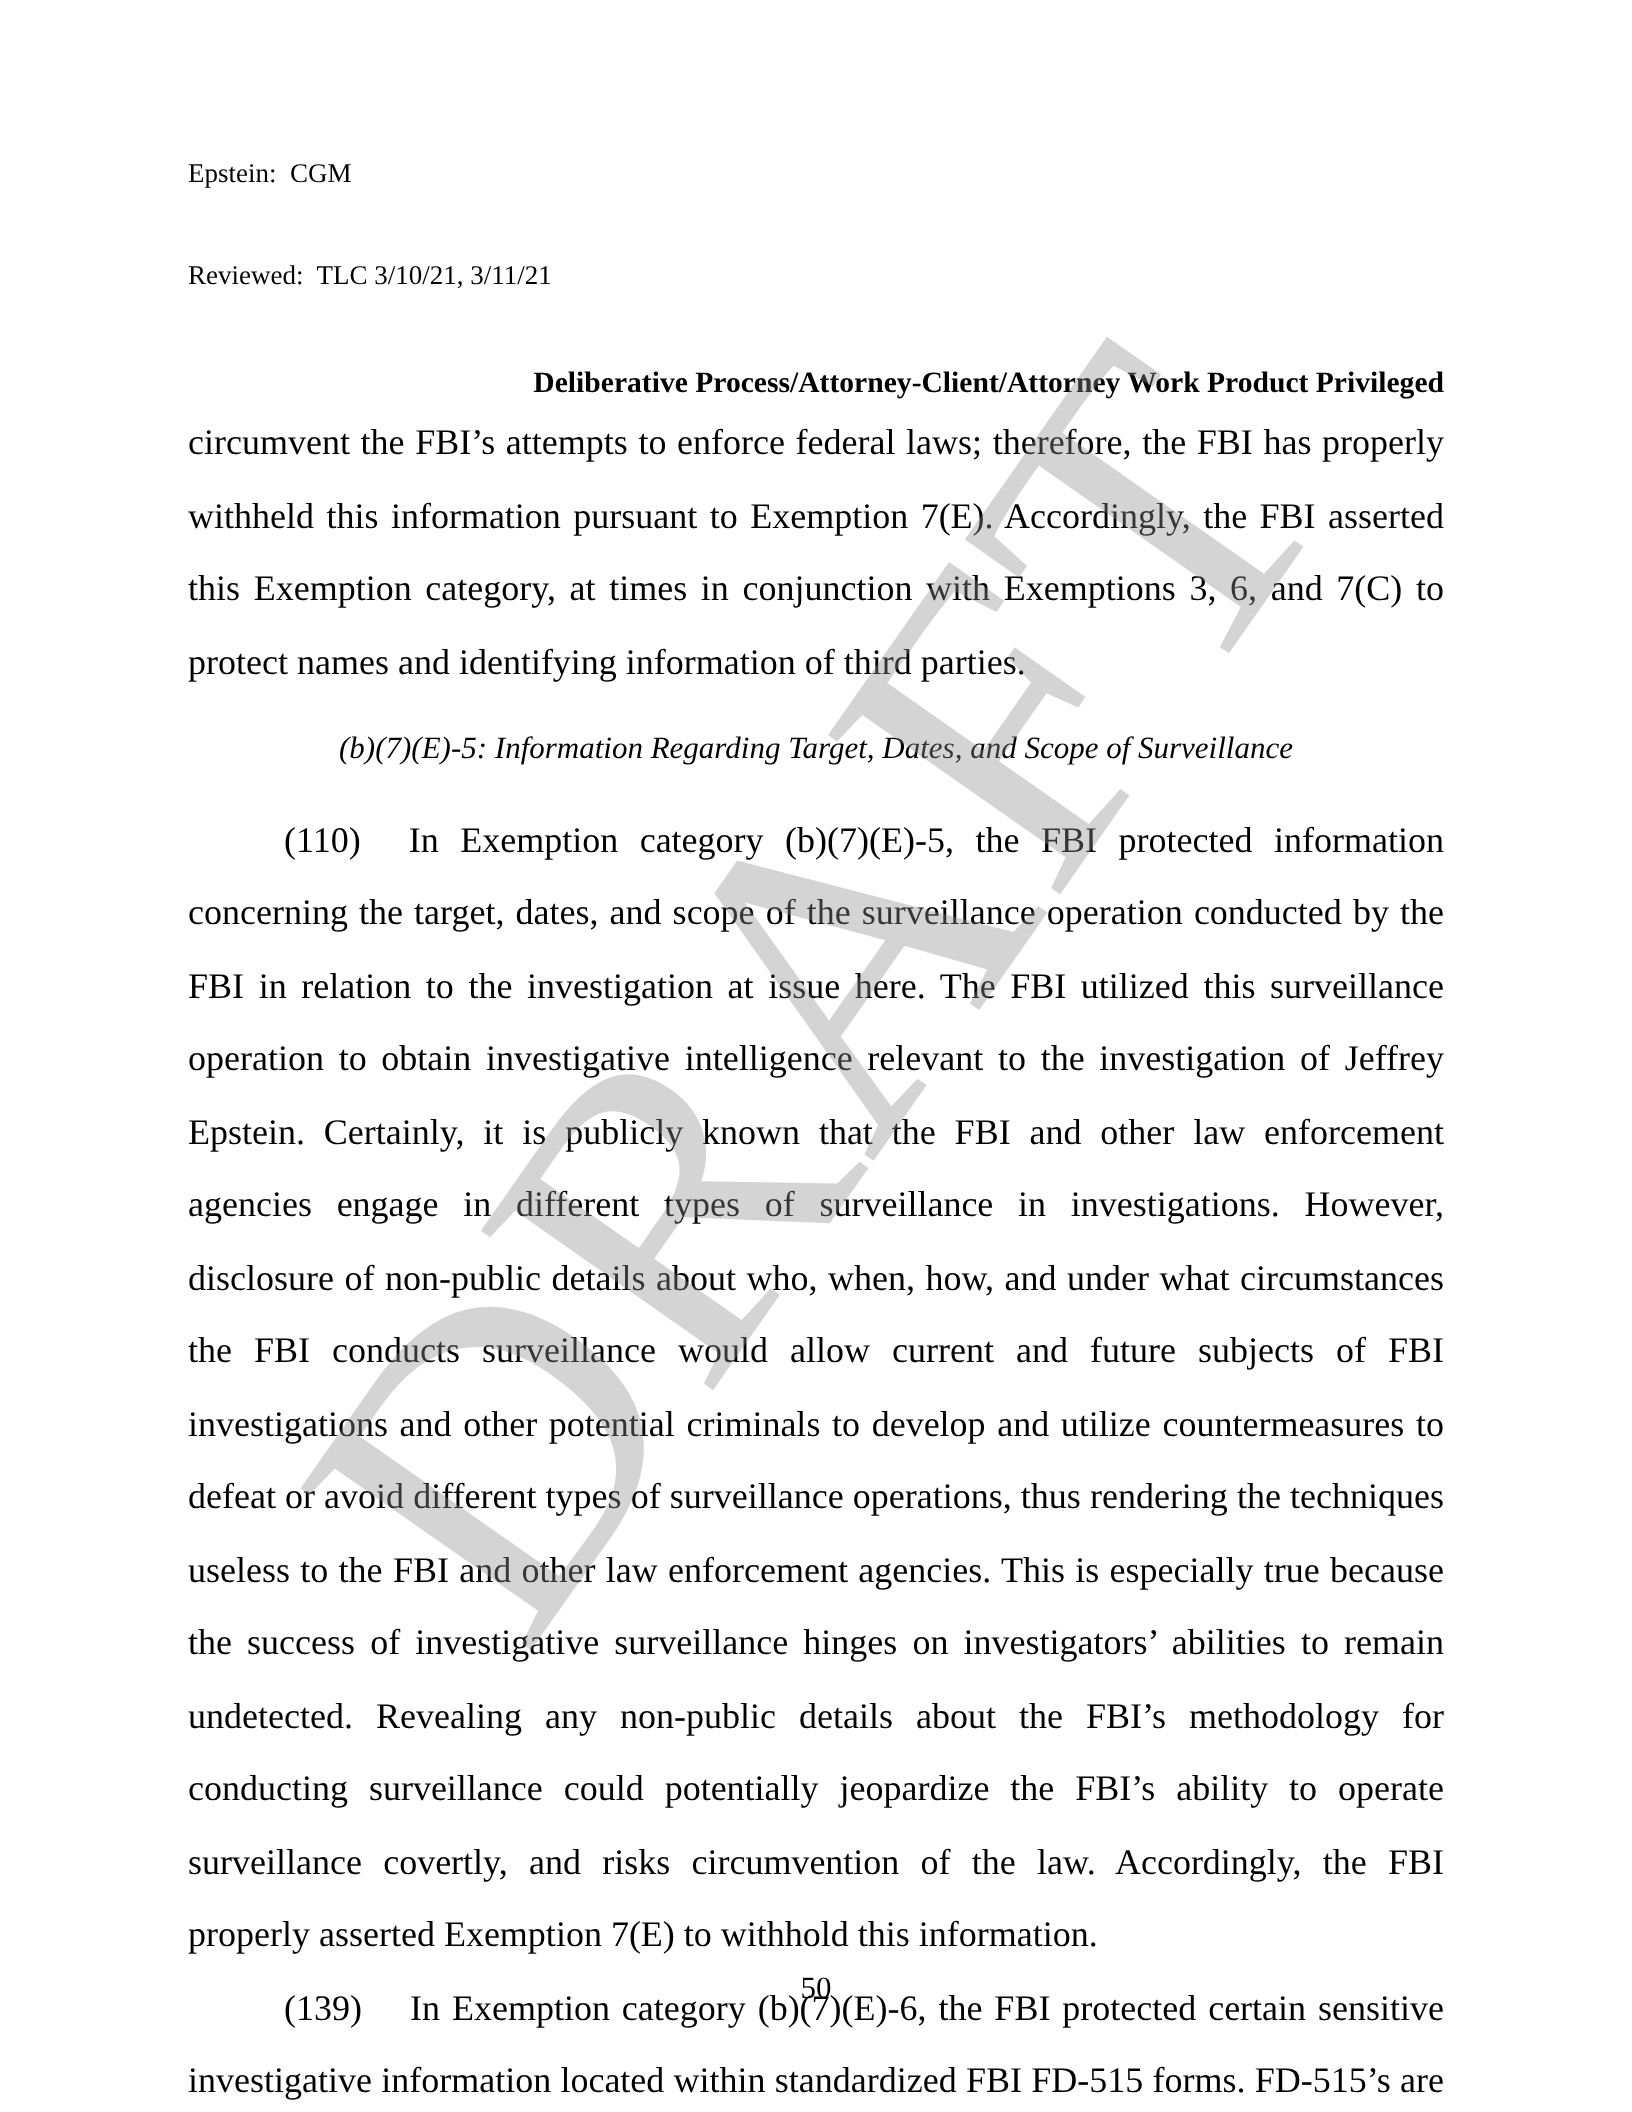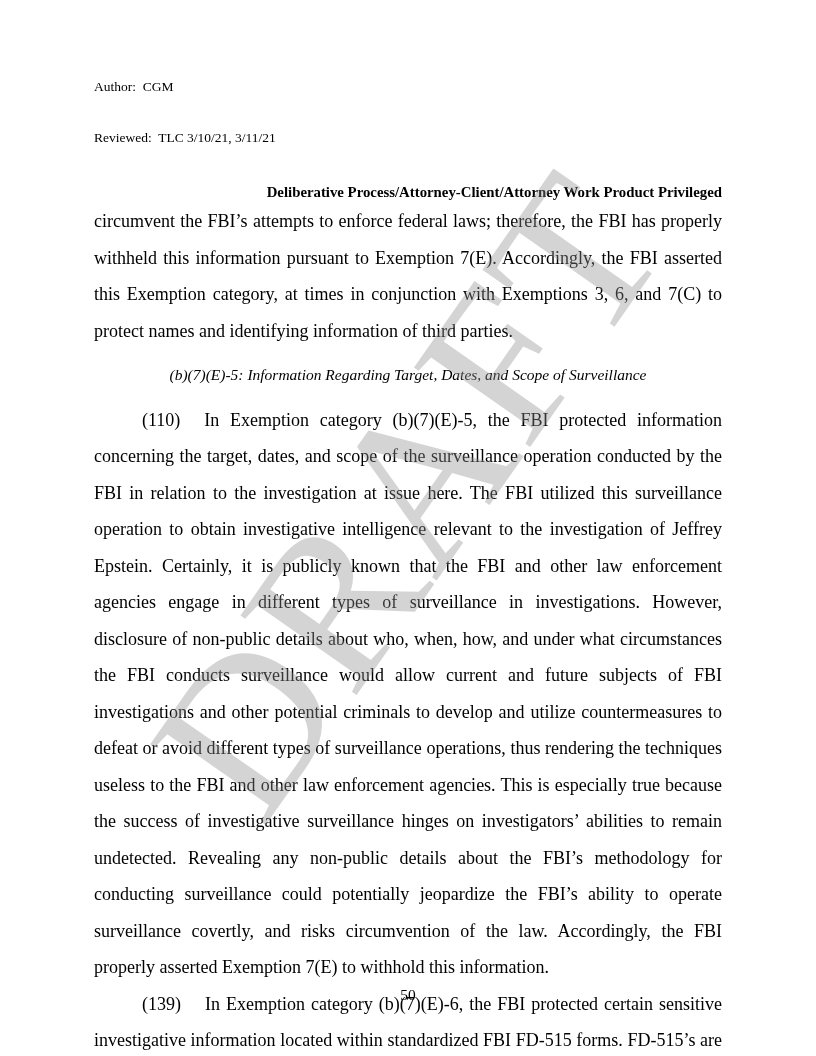--- a/index.html
+++ b/index.html
@@ -84,21 +84,21 @@
 </head>
 <body>
 
 <div class="page">
 
   <div class="watermark">DRAFT</div>
 
   <div class="content">
 
     <div class="doc-header">
-      <div>Author:  CGM</div>
+      <div>Epstein:  CGM</div>
       <div>Reviewed:  TLC 3/10/21, 3/11/21</div>
     </div>
 
     <div class="priv-title">Deliberative Process/Attorney-Client/Attorney Work Product Privileged</div>
 
     <p class="para">circumvent the FBI’s attempts to enforce federal laws; therefore, the FBI has properly withheld this information pursuant to Exemption 7(E).  Accordingly, the FBI asserted this Exemption category, at times in conjunction with Exemptions 3, 6, and 7(C) to protect names and identifying information of third parties.</p>
 
     <p class="section-heading">(b)(7)(E)-5: Information Regarding Target, Dates, and Scope of Surveillance</p>
 
     <p class="para numbered"><span class="para-num">(110)</span><span>In Exemption category (b)(7)(E)-5, the FBI protected information concerning the target, dates, and scope of the surveillance operation conducted by the FBI in relation to the investigation at issue here.  The FBI utilized this surveillance operation to obtain investigative intelligence relevant to the investigation of Jeffrey Epstein.  Certainly, it is publicly known that the FBI and other law enforcement agencies engage in different types of surveillance in investigations.  However, disclosure of non-public details about who, when, how, and under what circumstances the FBI conducts surveillance would allow current and future subjects of FBI investigations and other potential criminals to develop and utilize countermeasures to defeat or avoid different types of surveillance operations, thus rendering the techniques useless to the FBI and other law enforcement agencies.  This is especially true because the success of investigative surveillance hinges on investigators’ abilities to remain undetected.  Revealing any non-public details about the FBI’s methodology for conducting surveillance could potentially jeopardize the FBI’s ability to operate surveillance covertly, and risks circumvention of the law.  Accordingly, the FBI properly asserted Exemption 7(E) to withhold this information.</span></p>

